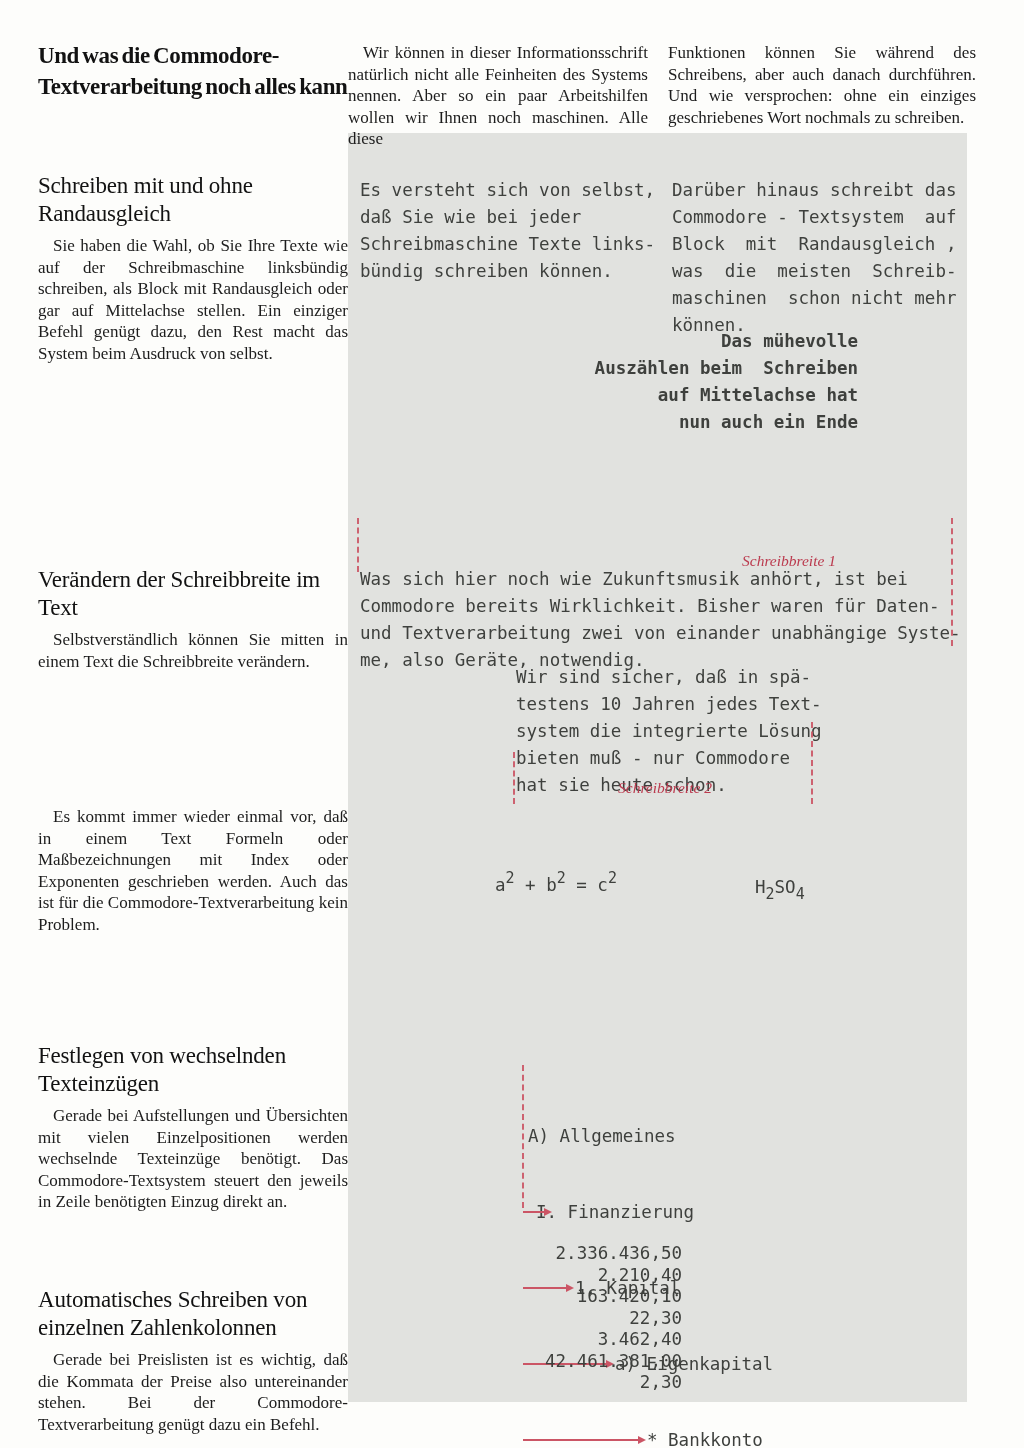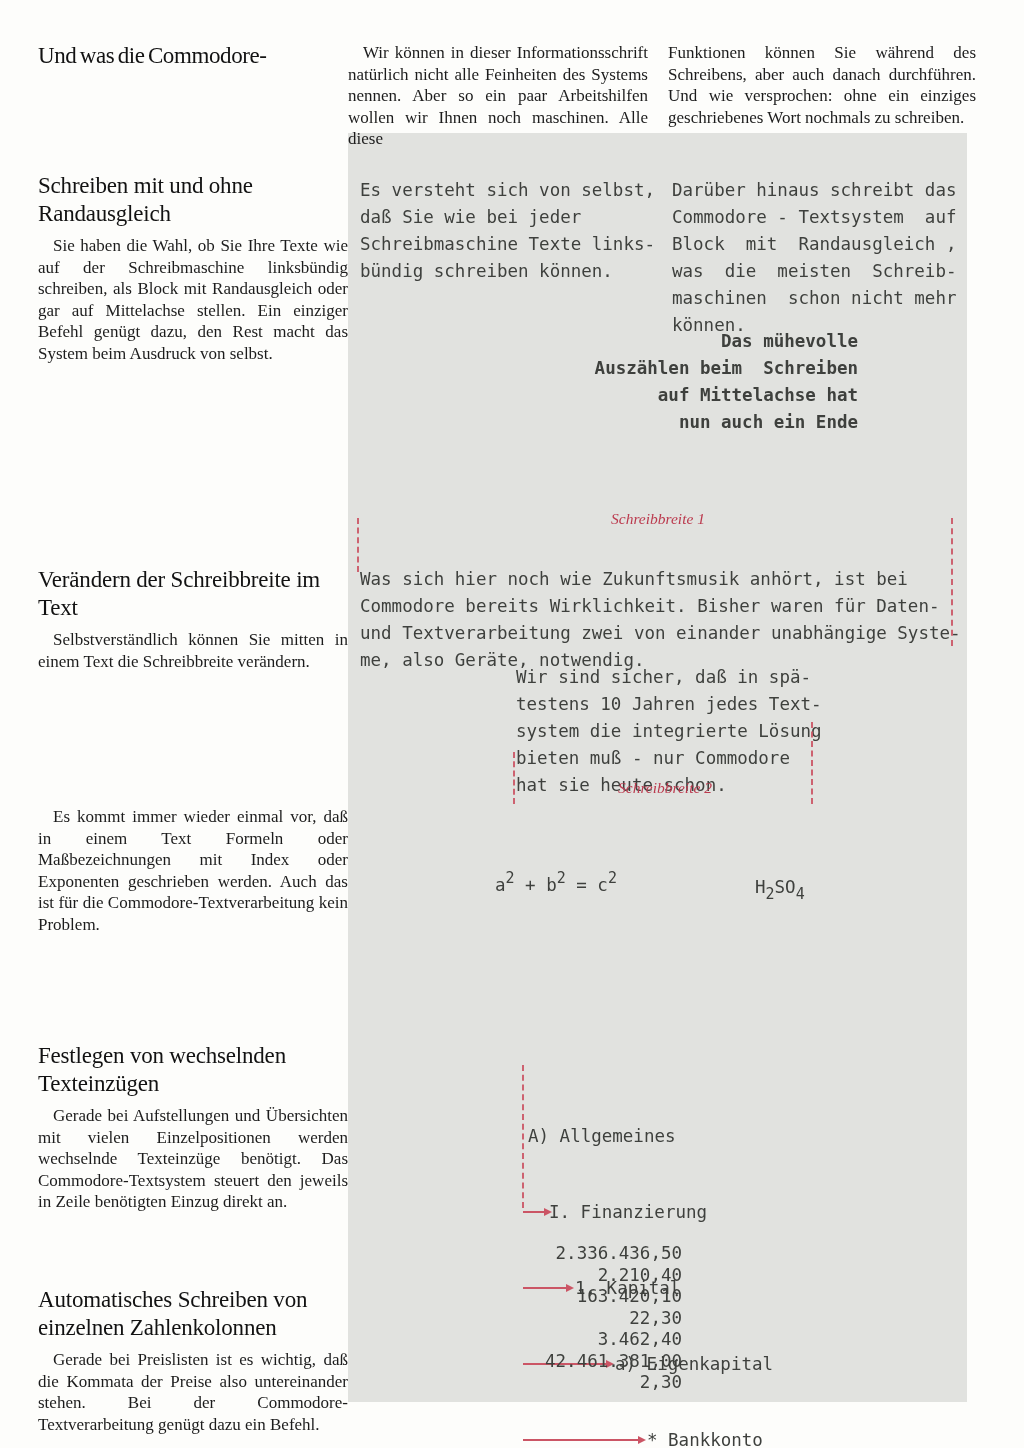--- a/index.html
+++ b/index.html
@@ -14,61 +14,61 @@
   html,body{background:#ffffff;}
   .page{
     position:relative;width:1024px;height:1448px;overflow:hidden;
     background:var(--page-bg);
     font-family:"Liberation Serif",serif;color:var(--body-text);
   }
   
   .gray-panel{position:absolute;left:348px;top:133px;width:619px;height:1269px;background:var(--panel-gray);}
   
   .title{position:absolute;left:38px;top:40px;width:312px;
-    font-size:23px;line-height:31px;font-weight:400;letter-spacing:-0.4px;word-spacing:-2px;color:#121212;}
+    font-size:23px;line-height:31px;font-weight:700;letter-spacing:-0.4px;word-spacing:-2px;color:#121212;}
   .title span{display:block;white-space:nowrap;}
   .intro{position:absolute;top:42px;width:300px;font-size:17px;line-height:21.5px;text-align:justify;}
   .intro-1{left:348px;text-indent:15px;}
   .intro-2{left:668px;width:308px;}
   
   .side{position:absolute;left:38px;width:310px;}
   .side h2{font-size:23px;line-height:28px;font-weight:400;letter-spacing:-0.2px;margin-bottom:7px;color:#121212;}
   .side p{font-size:17px;line-height:21.6px;text-align:justify;text-indent:15px;}
   .s1{top:172px}.s2{top:566px}.s3{top:806px}.s4{top:1042px}.s5{top:1286px}
   
   .mono{position:absolute;font-family:"DejaVu Sans Mono",monospace;
     font-size:17.5px;line-height:27px;color:var(--mono-text);white-space:pre;}
   .demo-left{left:360px;top:177px;}
   .demo-right{left:672px;top:177px;}
   .demo-center{left:502px;top:328px;width:356px;text-align:right;font-weight:bold;}
   .demo-w1{left:360px;top:566px;}
   .demo-w2{left:516px;top:664px;}
   
   .red-label{position:absolute;font-family:"Liberation Serif",serif;font-style:italic;
     font-size:15.5px;color:var(--accent-red);}
-  .label-w1{left:480px;top:510px;width:356px;text-align:center;}
+  .label-w1{left:480px;top:552px;width:356px;text-align:right;}
   .label-w2{left:510px;top:779px;width:310px;text-align:center;}
   .dash{position:absolute;width:0;border-left:2px dashed var(--accent-red-light);opacity:.9;}
   .dash-w1-left{left:357px;top:518px;height:54px;}
   .dash-w1-right{left:951px;top:518px;height:128px;}
   .dash-w2-left{left:513px;top:752px;height:52px;}
   .dash-w2-right{left:811px;top:722px;height:82px;}
   
   .formula{position:absolute;}
   .formula-algebra{left:495px;top:872px;}
   .formula-chem{left:755px;top:874px;}
   .formula sup,.formula sub{font-size:15px;line-height:0;vertical-align:baseline;position:relative;}
   .formula sup{top:-8px;}
   .formula sub{top:6px;}
   
   .outline{left:520px;top:1044px;width:330px;}
   .orow{position:relative;height:22px;line-height:22px;}
   .otext{display:inline-block;}
   .lvl0 .otext{margin-left:8px}
-  .lvl1 .otext{margin-left:29px}
+  .lvl1 .otext{margin-left:16px}
   .lvl2 .otext{margin-left:55px}
   .lvl3 .otext{margin-left:95px}
   .lvl4 .otext{margin-left:127px}
   .odash{position:absolute;left:2px;top:21px;height:143px;width:0;
     border-left:2px dashed var(--accent-red-light);opacity:.9;}
   .oarrow{position:absolute;left:3px;top:10px;height:0;border-top:2px solid var(--accent-red-light);}
   .lvl1 .oarrow{width:21px}
   .lvl2 .oarrow{width:43px}
   .lvl3 .oarrow{width:83px}
   .lvl4 .oarrow{width:115px}
@@ -80,20 +80,21 @@
 </style>
 </head>
 <body>
 
 <div class="page">
 
   <div class="gray-panel"></div>
 
   <h1 class="title">
     <span>Und was die Commodore-</span>
+    <span>Textverarbeitung noch alles kann</span>
   </h1>
   <p class="intro intro-1" lang="de">Wir können in dieser Informationsschrift natürlich nicht alle Feinheiten des Systems nennen. Aber so ein paar Arbeitshilfen wollen wir Ihnen noch maschinen. Alle diese</p>
   <p class="intro intro-2" lang="de">Funktionen können Sie während des Schreibens, aber auch danach durchführen. Und wie versprochen: ohne ein einziges geschriebenes Wort nochmals zu schreiben.</p>
 
   <section class="side s1">
     <h2>Schreiben mit und ohne Randausgleich</h2>
     <p lang="de">Sie haben die Wahl, ob Sie Ihre Texte wie auf der Schreibmaschine linksbündig schreiben, als Block mit Randausgleich oder gar auf Mittelachse stellen. Ein einziger Befehl genügt dazu, den Rest macht das System beim Ausdruck von selbst.</p>
   </section>
   <section class="side s2">
     <h2>Verändern der Schreibbreite im Text</h2>

